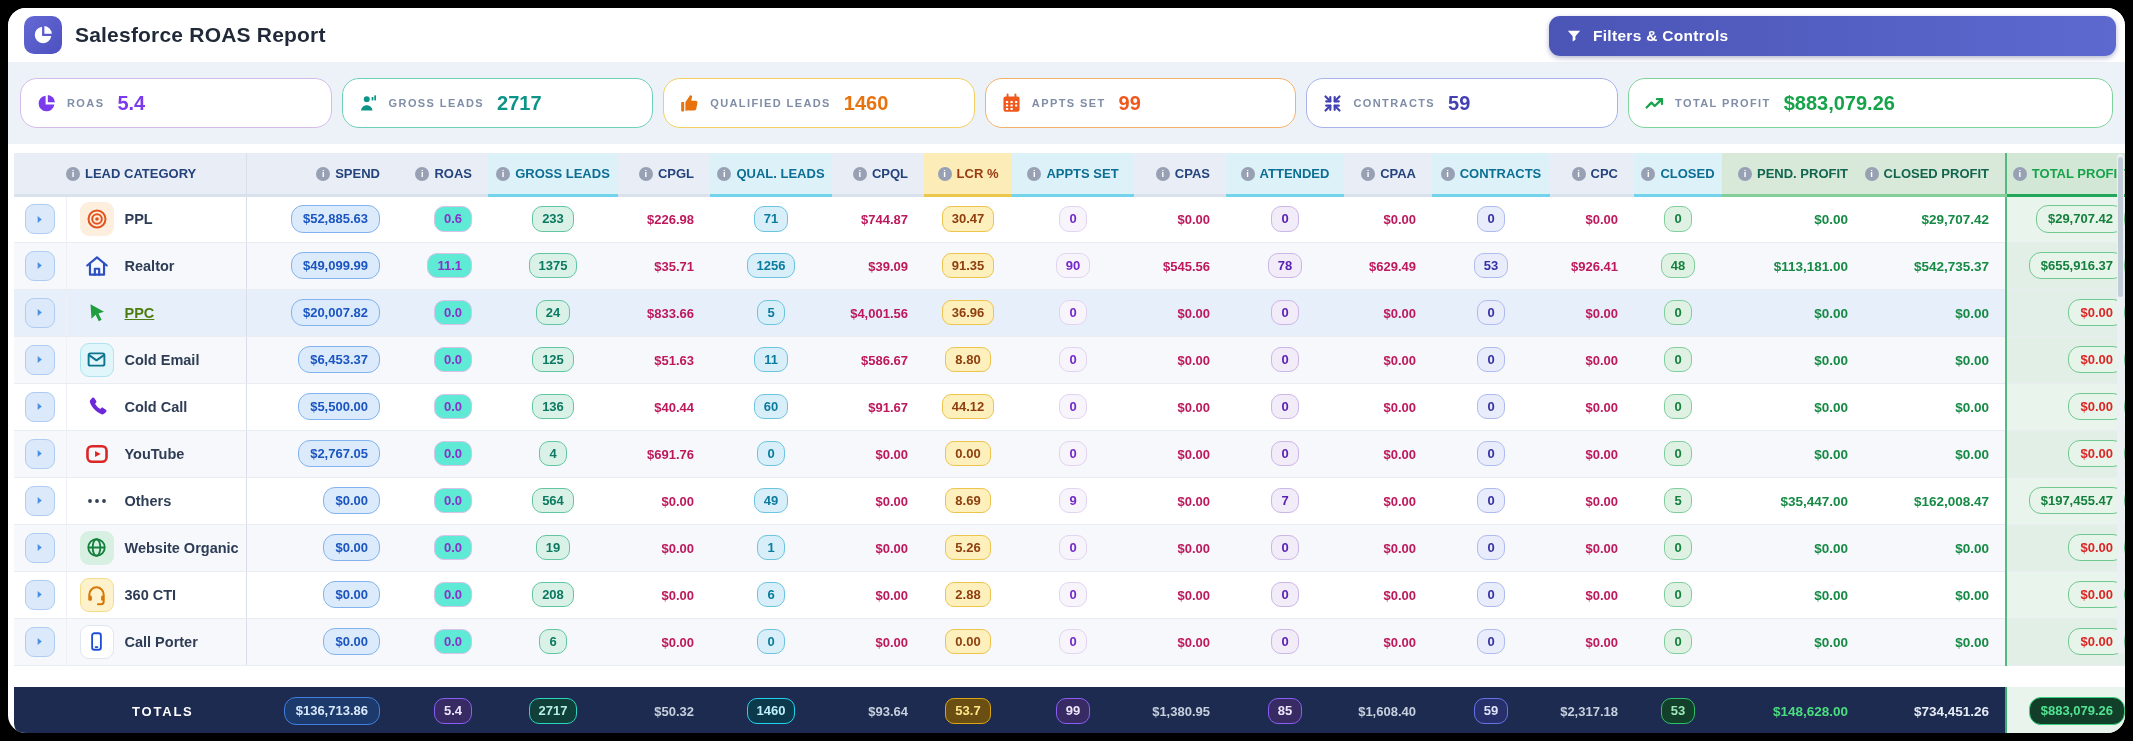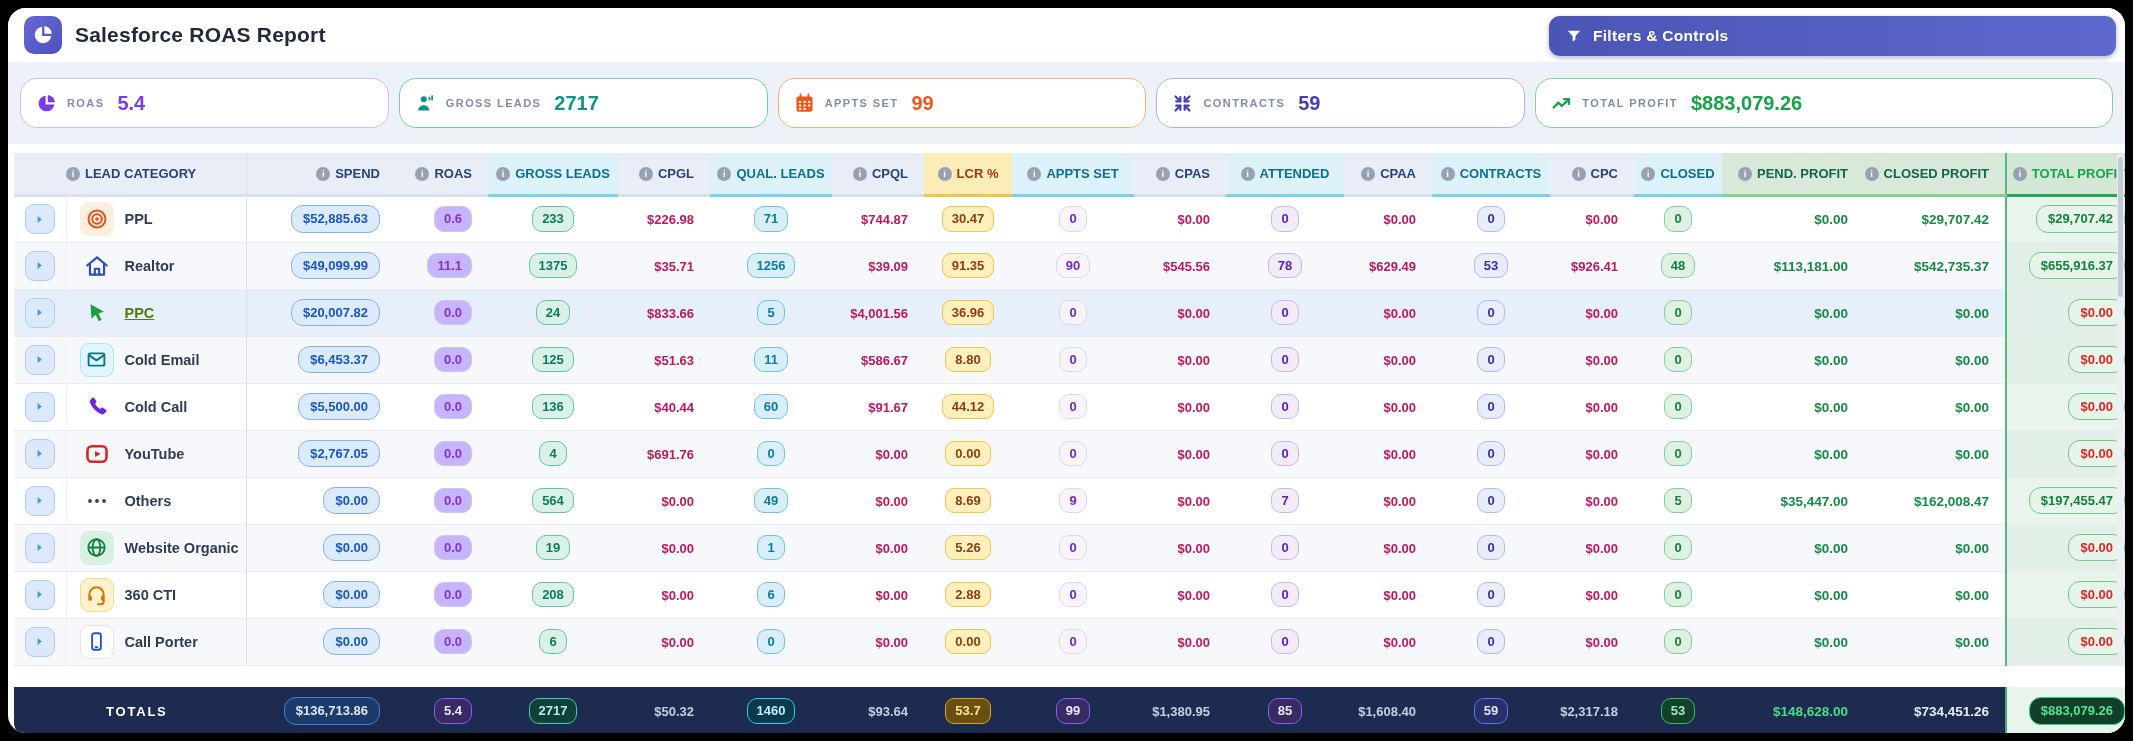--- a/index.html
+++ b/index.html
@@ -60,40 +60,40 @@
   .expander { width: 30px; height: 30px; border-radius: 9px; background: #dbe9fb; border: 1px solid #aecdf1;
     color: #4a90e2; display: inline-flex; align-items: center; justify-content: center; cursor: pointer; }
   .cat { display: flex; align-items: center; gap: 11px; padding-left: 13px; }
   .icon-box { width: 34px; height: 34px; border-radius: 9px; display: flex; align-items: center; justify-content: center; flex: 0 0 auto; }
   .cat-label { font-size: 14.5px; font-weight: 800; color: #2e3d55; white-space: nowrap; }
   tr.highlight .cat-label { color: #4d7c0f; text-decoration: underline; }
 
   .pill { display: inline-block; padding: 4px 9px; border-radius: 10px; border: 1.6px solid; font-weight: 800;
     font-size: 13px; line-height: 1.2; white-space: nowrap; }
   .p-spend     { background: #dcebfb; border-color: #82b3ee; color: #1a55c0; padding: 5px 11px; border-radius: 12px; }
-  .p-roas      { background: #c4b5fd; border-color: #d7c2ec; color: #8b30c9; }
+  .p-roas      { background: #5eead4; border-color: #d7c2ec; color: #8b30c9; }
   .p-gross     { background: #daf1e8; border-color: #63c6a3; color: #0c7a60; }
   .p-qual      { background: #d8eef9; border-color: #6cc4e0; color: #0b7c9e; }
   .p-lcr       { background: #fdf0bd; border-color: #edc44e; color: #8f3e0e; border-radius: 9px; }
   .p-appts     { background: #f8f4fc; border-color: #e2d4f0; color: #7429c9; }
   .p-attended  { background: #f2ecf9; border-color: #ccb5e8; color: #5b21b6; }
   .p-contracts { background: #e9edfb; border-color: #aebaf0; color: #3730a3; }
   .p-closed    { background: #def1e3; border-color: #80ce9c; color: #15803d; }
   .p-total     { background: #e7f4ea; border-color: #72c891; color: #15803d; padding: 5px 11px; border-radius: 12px; }
   .p-total.neg { color: #dc2626; }
 
   .txt { font-size: 13px; font-weight: 700; color: #be185d; white-space: nowrap; }
   .profit-text { font-size: 13.5px; font-weight: 800; color: #168a45; white-space: nowrap; }
 
   
   tfoot td { height: 48px; background: #1d2b50; vertical-align: middle; }
   tfoot td:first-child { border-radius: 0 0 0 12px; }
   tfoot td:last-child { border-radius: 0 0 12px 0; }
   tfoot td.total-col { background: #17333c; border-left: 2px solid #3fae74; }
-  .totals-label { color: #fff; font-size: 13px; font-weight: 800; letter-spacing: 1.8px; padding-left: 92px; text-align: left; }
+  .totals-label { color: #fff; font-size: 13px; font-weight: 800; letter-spacing: 1.8px; padding-left: 118px; text-align: left; }
   tfoot .txt { color: #c6cfdd; font-weight: 600; }
   tfoot .profit-text.t-green { color: #4ade80; }
   tfoot .profit-text.t-light { color: #e6ecf5; }
   tfoot .p-spend     { background: #1c3a6b; border-color: #3f7fe0; color: #d9e8fb; }
   tfoot .p-roas      { background: #382a63; border-color: #8b5cf6; color: #ece6fa; }
   tfoot .p-gross     { background: #11403a; border-color: #2dd4bf; color: #b5f1e3; }
   tfoot .p-qual      { background: #0c3a4c; border-color: #22d3ee; color: #bdeffb; }
   tfoot .p-lcr       { background: #6b4e12; border-color: #d9a514; color: #fde68a; }
   tfoot .p-appts     { background: #382a63; border-color: #8b5cf6; color: #ece6fa; }
   tfoot .p-attended  { background: #382a63; border-color: #8b5cf6; color: #ece6fa; }
@@ -144,20 +144,30 @@
         <span class="kpi-icon" style="color:#0d9488">
           <svg viewBox="0 0 24 24" width="21" height="21" fill="currentColor">
             <circle cx="10" cy="7" r="3.4"></circle>
             <path d="M3.5 20c.4-3.6 3.1-6 6.5-6s6.1 2.4 6.5 6z"></path>
             <rect x="15.6" y="4.6" width="2" height="4" rx=".5"></rect>
             <rect x="18.6" y="2.6" width="2" height="6" rx=".5"></rect>
           </svg>
         </span>
         <span class="kpi-label">GROSS LEADS</span>
         <span class="kpi-value" style="color:#0d9488">2717</span>
+      </div>
+      <div class="kpi-card" style="border-color: rgb(242, 207, 94);">
+        <span class="kpi-icon" style="color:#e8720d">
+          <svg viewBox="0 0 24 24" width="21" height="21" fill="currentColor">
+            <rect x="2.5" y="10.2" width="3.4" height="10.8" rx=".8"></rect>
+            <path d="M7.3 20.6V10.6l4.8-7.3c.3-.5.9-.7 1.5-.6.9.2 1.5 1.1 1.3 2l-.9 4.1h5.1c1.3 0 2.2 1.2 2 2.4l-1.4 7.2a2 2 0 0 1-2 1.6H8.7z"></path>
+          </svg>
+        </span>
+        <span class="kpi-label">QUALIFIED LEADS</span>
+        <span class="kpi-value" style="color:#e8720d">1460</span>
       </div>
       <div class="kpi-card" style="border-color: rgb(243, 178, 107);">
         <span class="kpi-icon" style="color:#f0581c">
           <svg viewBox="0 0 24 24" width="21" height="21">
             <path d="M7.5 1.8v2.4M16.5 1.8v2.4" stroke="currentColor" stroke-width="2.2" stroke-linecap="round"></path>
             <rect x="2.8" y="4" width="18.4" height="17.4" rx="2.4" fill="currentColor"></rect>
             <g fill="#fff">
               <rect x="5.6" y="9.2" width="2.6" height="2.2" rx=".4"></rect>
               <rect x="10.8" y="9.2" width="2.6" height="2.2" rx=".4"></rect>
               <rect x="16" y="9.2" width="2.6" height="2.2" rx=".4"></rect>

